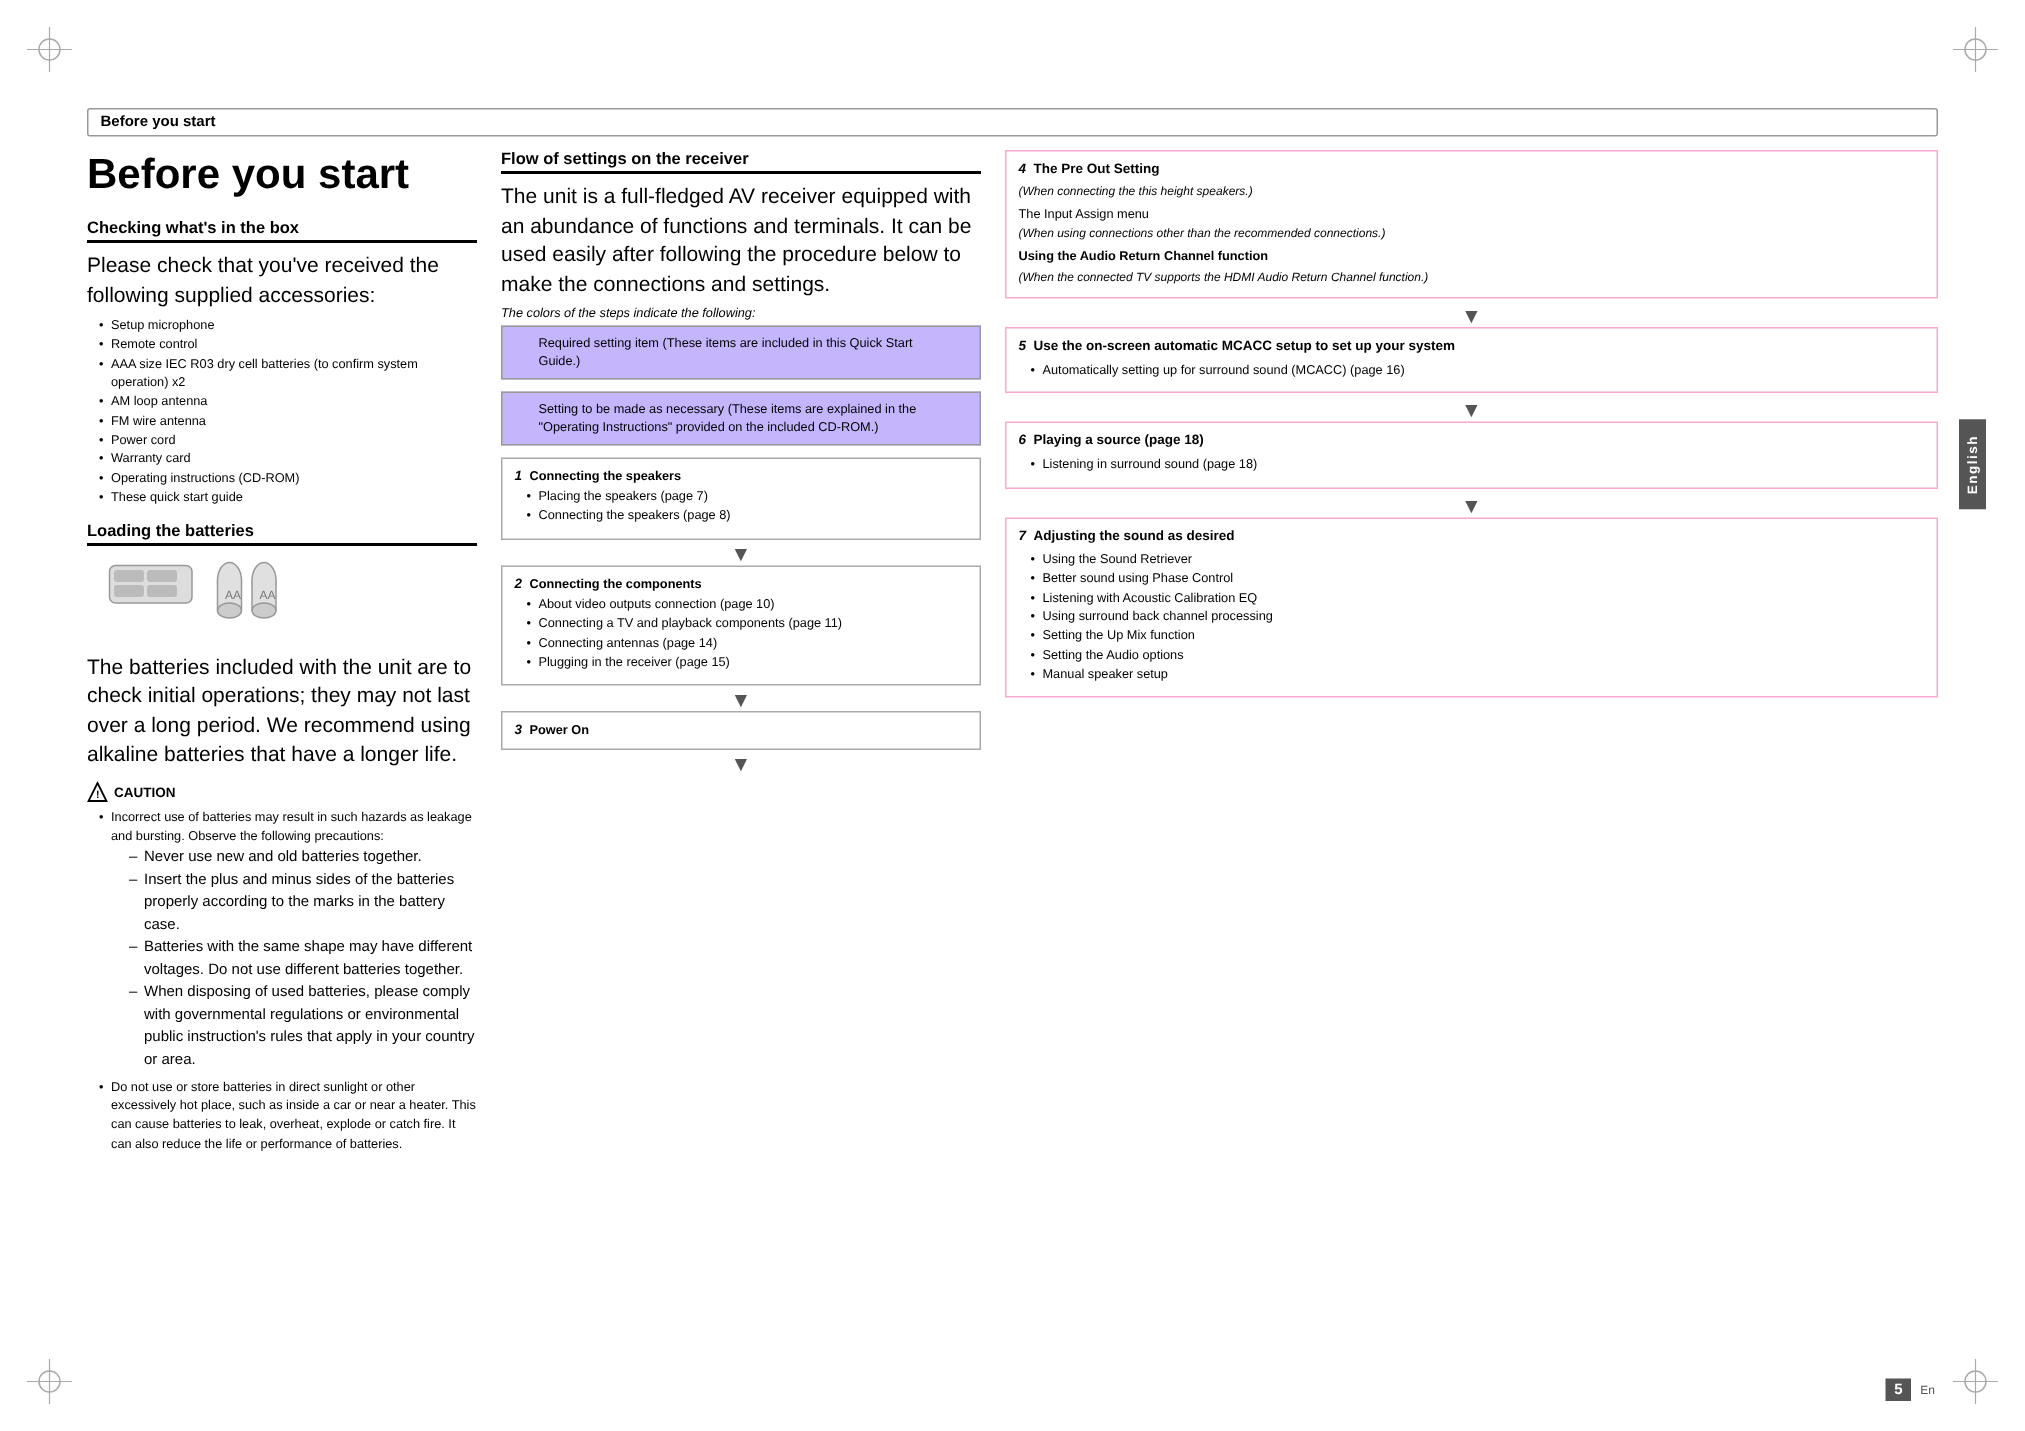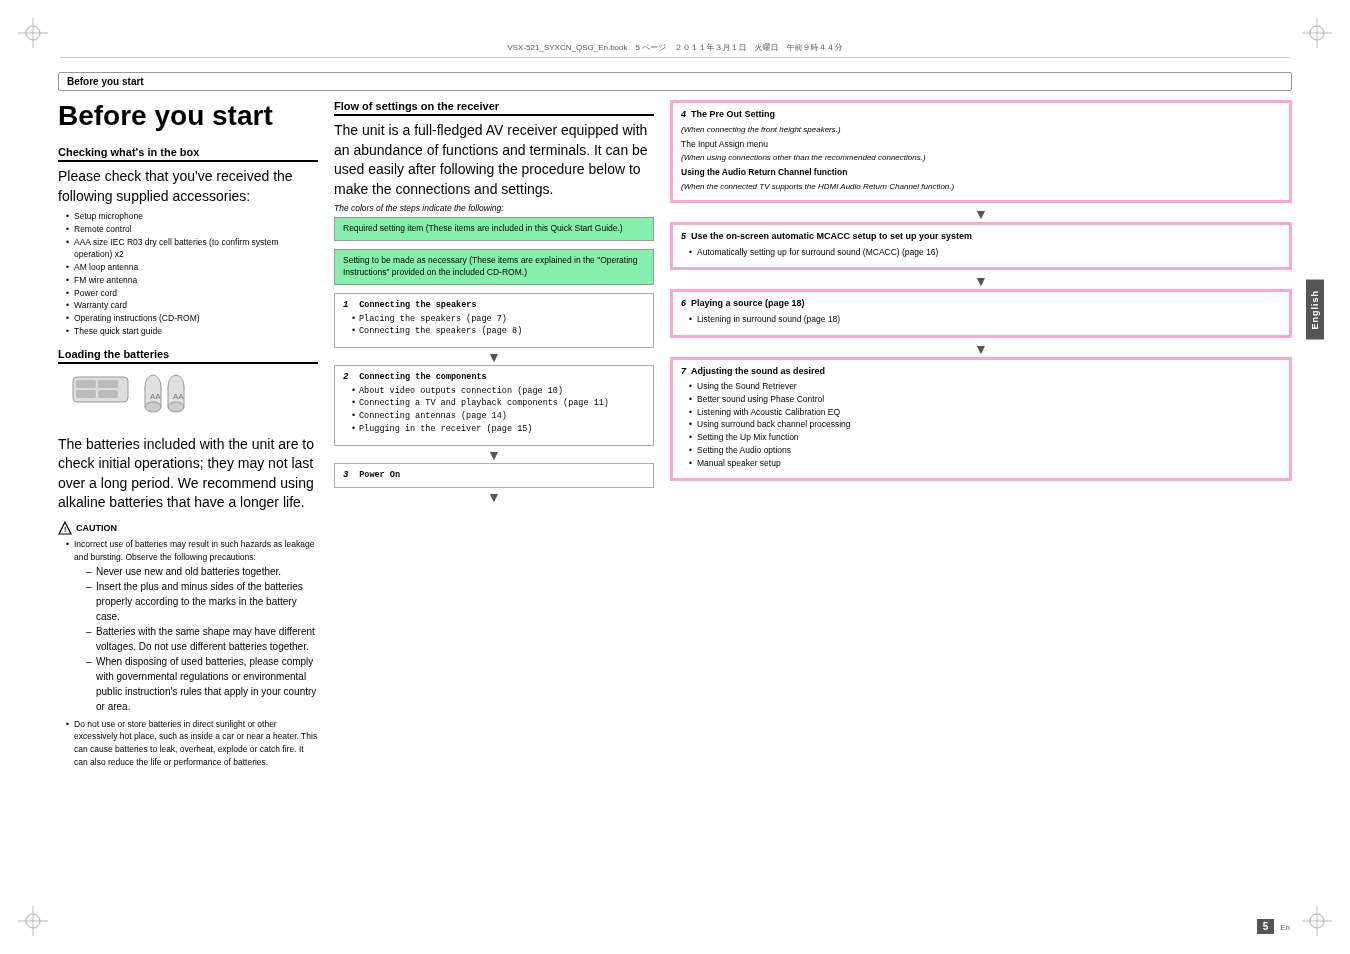--- a/index.html
+++ b/index.html
@@ -164,59 +164,58 @@
       margin-top: 8px;
     }
     .caution-triangle {
       width: 14px;
       height: 14px;
     }
 
     
     .flow-box {
       border: 1px solid #999;
-      padding: 5px 8px;
+      padding: 5px 24px;
       margin-bottom: 8px;
       font-size: 8.5px;
       line-height: 1.4;
-      background: #86efac;
+      background: #c4b5fd;
     }
 
     .flow-italic {
       font-style: italic;
       font-size: 8.5px;
       margin-bottom: 4px;
     }
 
     .flow-step {
       border: 1px solid #aaa;
       padding: 5px 8px;
       margin-bottom: 2px;
       font-size: 8.5px;
       line-height: 1.5;
-      font-family: Liberation Mono, monospace;
     }
 
     .flow-arrow {
       text-align: center;
       font-size: 14px;
       color: #555;
       line-height: 1;
       margin: 1px 0;
     }
 
     .step-num {
       font-style: italic;
       font-weight: bold;
       font-size: 9px;
     }
 
     
     .right-step {
-      border: 3px solid #f9a8d4;
+      border: 1px solid #f9a8d4;
       padding: 5px 8px;
       margin-bottom: 4px;
       font-size: 8.5px;
       line-height: 1.5;
     }
 
     .right-step .step-title {
       font-weight: bold;
       font-size: 9px;
       margin-bottom: 2px;
@@ -281,23 +280,20 @@
       </svg>
   </div>
   <div class="corner-mark corner-br">
     <svg viewBox="0 0 30 30">
         <circle cx="15" cy="15" r="7" fill="none" stroke="#aaa" stroke-width="1"></circle>
         <line x1="15" y1="0" x2="15" y2="30" stroke="#aaa" stroke-width="0.8"></line>
         <line x1="0" y1="15" x2="30" y2="15" stroke="#aaa" stroke-width="0.8"></line>
       </svg>
   </div>
 
-  <div class="top-info">
-    <span>VSX-521_SYXCN_QSG_En.book　5 ページ　２０１１年３月１日　火曜日　午前９時４４分</span>
-  </div>
 
   <div class="section-header-bar">
     <span>Before you start</span>
   </div>
 
   <div class="main-content">
 
     <div class="left-col">
       <div class="page-title">Before you start</div>
 
@@ -408,21 +404,21 @@
     </div>
 
     <div class="right-col-wrapper">
 
       <div style="position:absolute; right:-32px; top:180px; background:#555; color:#fff; font-size:9px; font-weight:bold; padding:10px 4px; writing-mode:vertical-rl; letter-spacing:1px; transform:rotate(180deg);">
         <span>English</span>
       </div>
 
       <div class="right-step">
         <div class="step-title"><span class="step-num">4&nbsp;&nbsp;</span>The Pre Out Setting</div>
-        <div class="step-italic">(When connecting the front height speakers.)</div>
+        <div class="step-italic">(When connecting the this height speakers.)</div>
         <div style="font-weight:normal; font-size:8.5px; margin-bottom:2px;">The Input Assign menu</div>
         <div class="step-italic">(When using connections other than the recommended connections.)</div>
         <div style="font-weight:bold; font-size:8.5px; margin-bottom:2px;">Using the Audio Return Channel function</div>
         <div class="step-italic">(When the connected TV supports the HDMI Audio Return Channel function.)</div>
       </div>
       <div class="flow-arrow">▼</div>
 
       <div class="right-step">
         <div class="step-title"><span class="step-num">5&nbsp;&nbsp;</span>Use the on-screen automatic MCACC setup to set up your system</div>
         <ul class="bullet-list">

